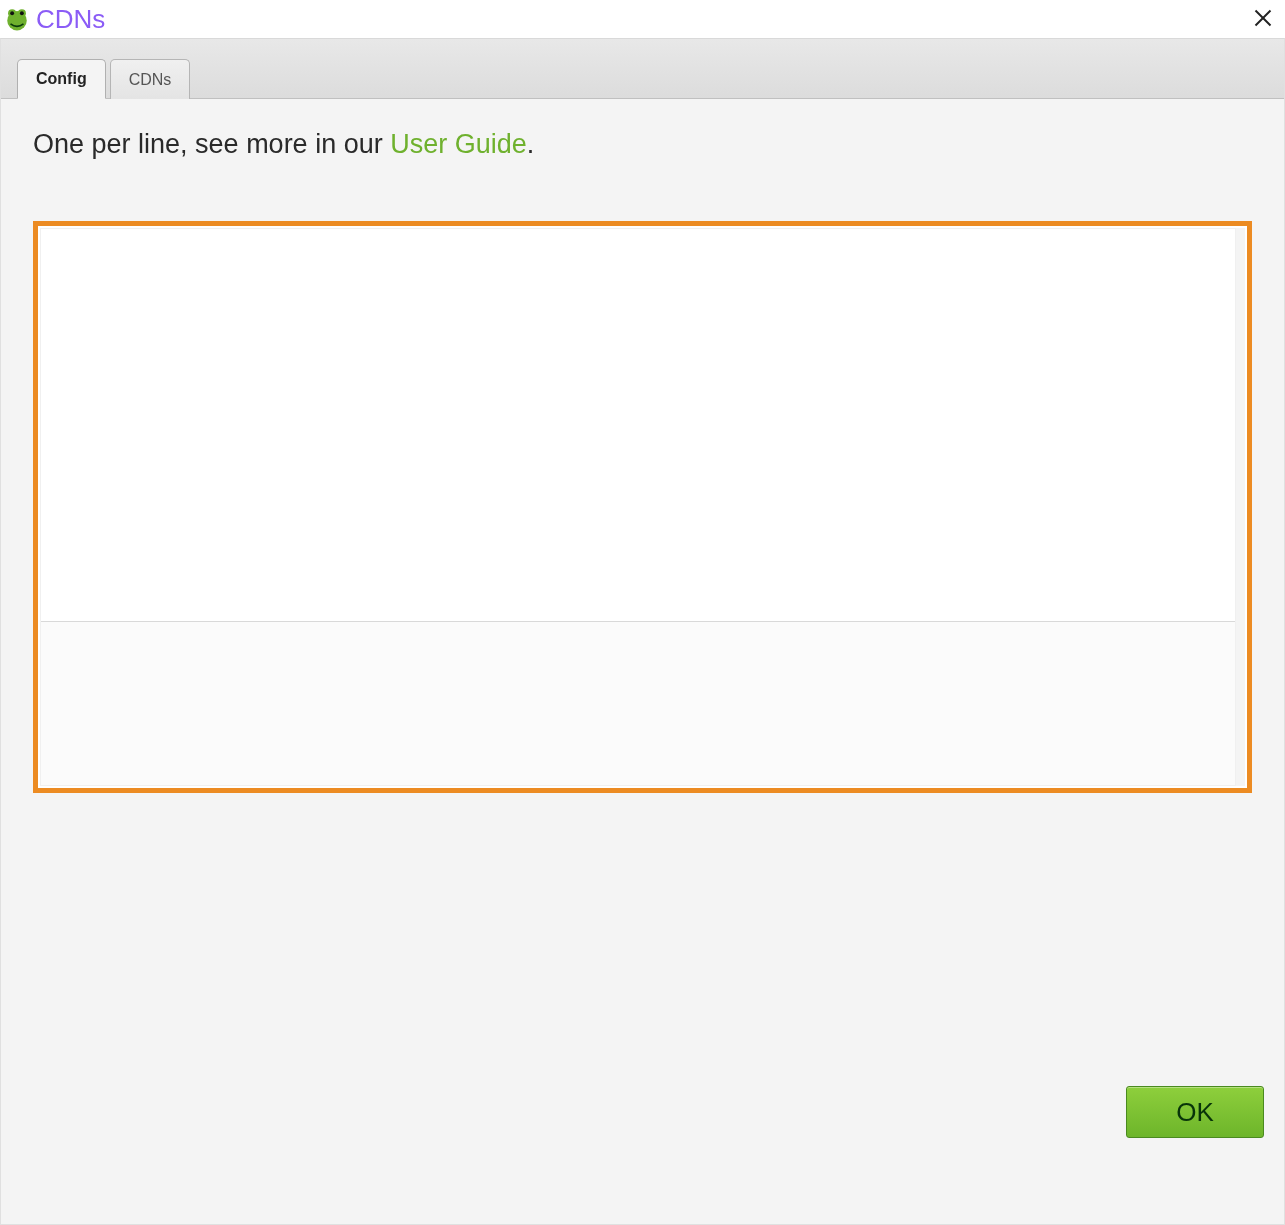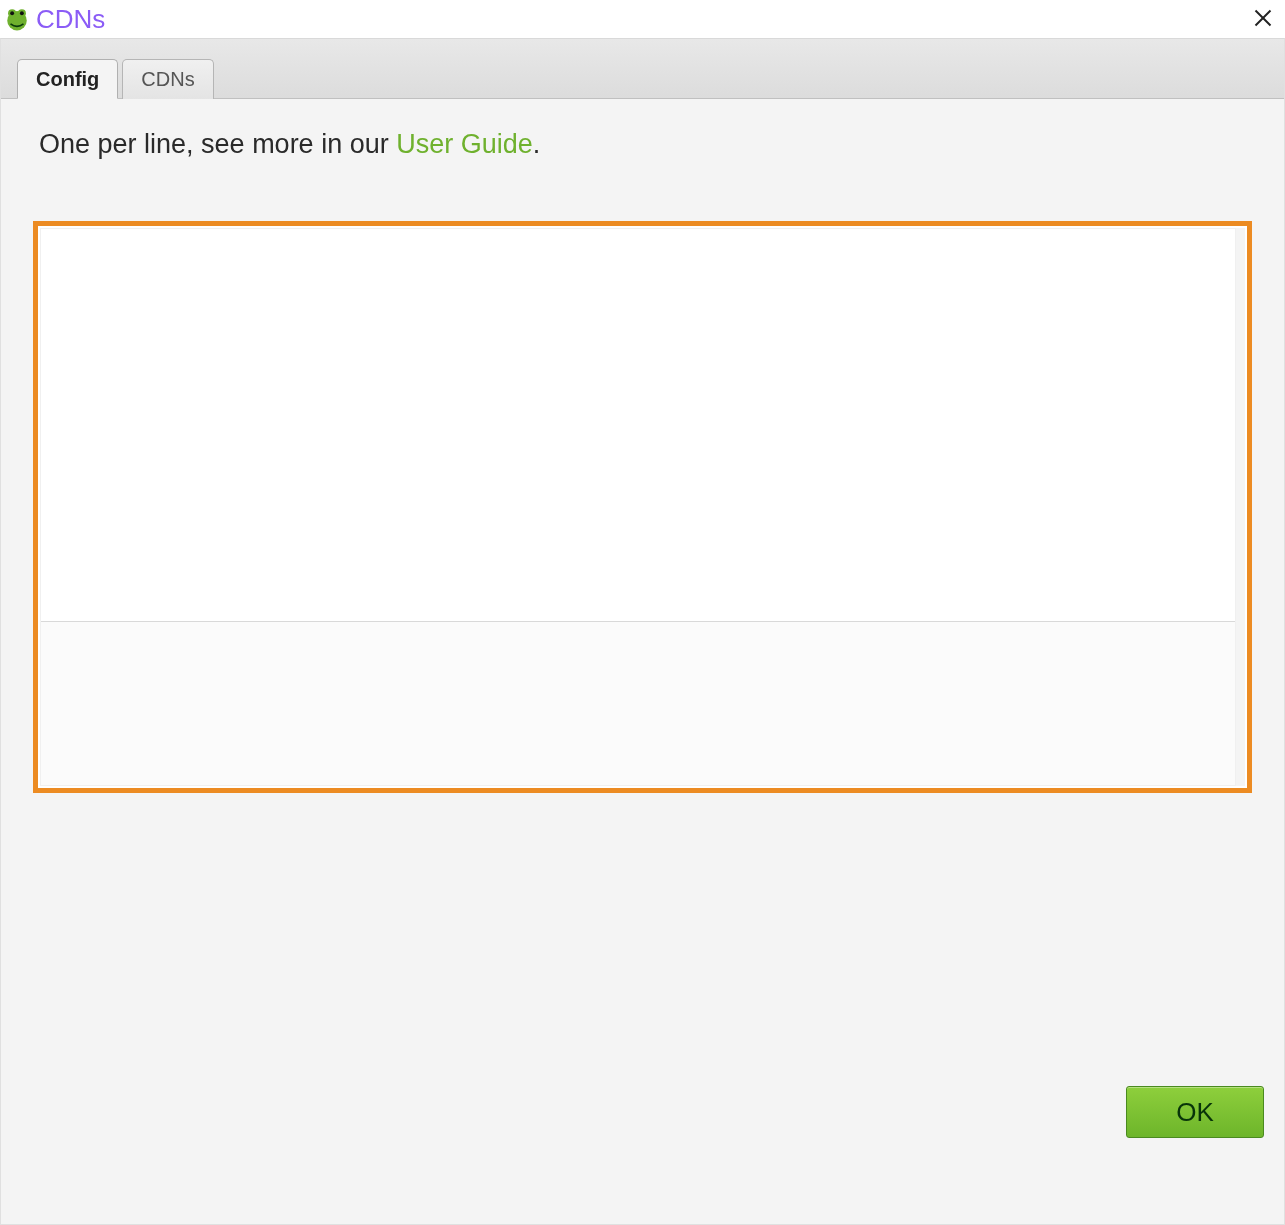--- a/index.html
+++ b/index.html
@@ -68,21 +68,21 @@
     display: inline-flex;
     align-items: center;
     justify-content: center;
     height: 40px;
     padding: 0 18px;
     border: 1px solid #b5b5b5;
     border-bottom: none;
     background: linear-gradient(#f0f0f0, #e4e4e4);
     border-radius: 5px 5px 0 0;
     margin-right: 4px;
-    font-size: 20px;
+    font-size: 16px;
     color: #555;
     cursor: pointer;
     position: relative;
     top: 1px;
   }
   .tab.active {
     background: #f4f4f4;
     color: #222;
     font-weight: 600;
     border-color: #b0b0b0;
@@ -97,21 +97,21 @@
   .instruction {
     font-size: 27px;
     line-height: 38px;
     color: #2a2a2a;
     margin: 0 0 22px 0;
   }
   .instruction2 {
     font-size: 27px;
     line-height: 38px;
     color: #2a2a2a;
-    margin: 0 0 0 6px;
+    margin: 0 0 0 0;
   }
   .link {
     color: #6fb12e;
     cursor: pointer;
   }
   
   .cdn-input-wrap {
     margin: 58px 0 0 0;
     border: 5px solid #ec8b22;
     background: #ffffff;

